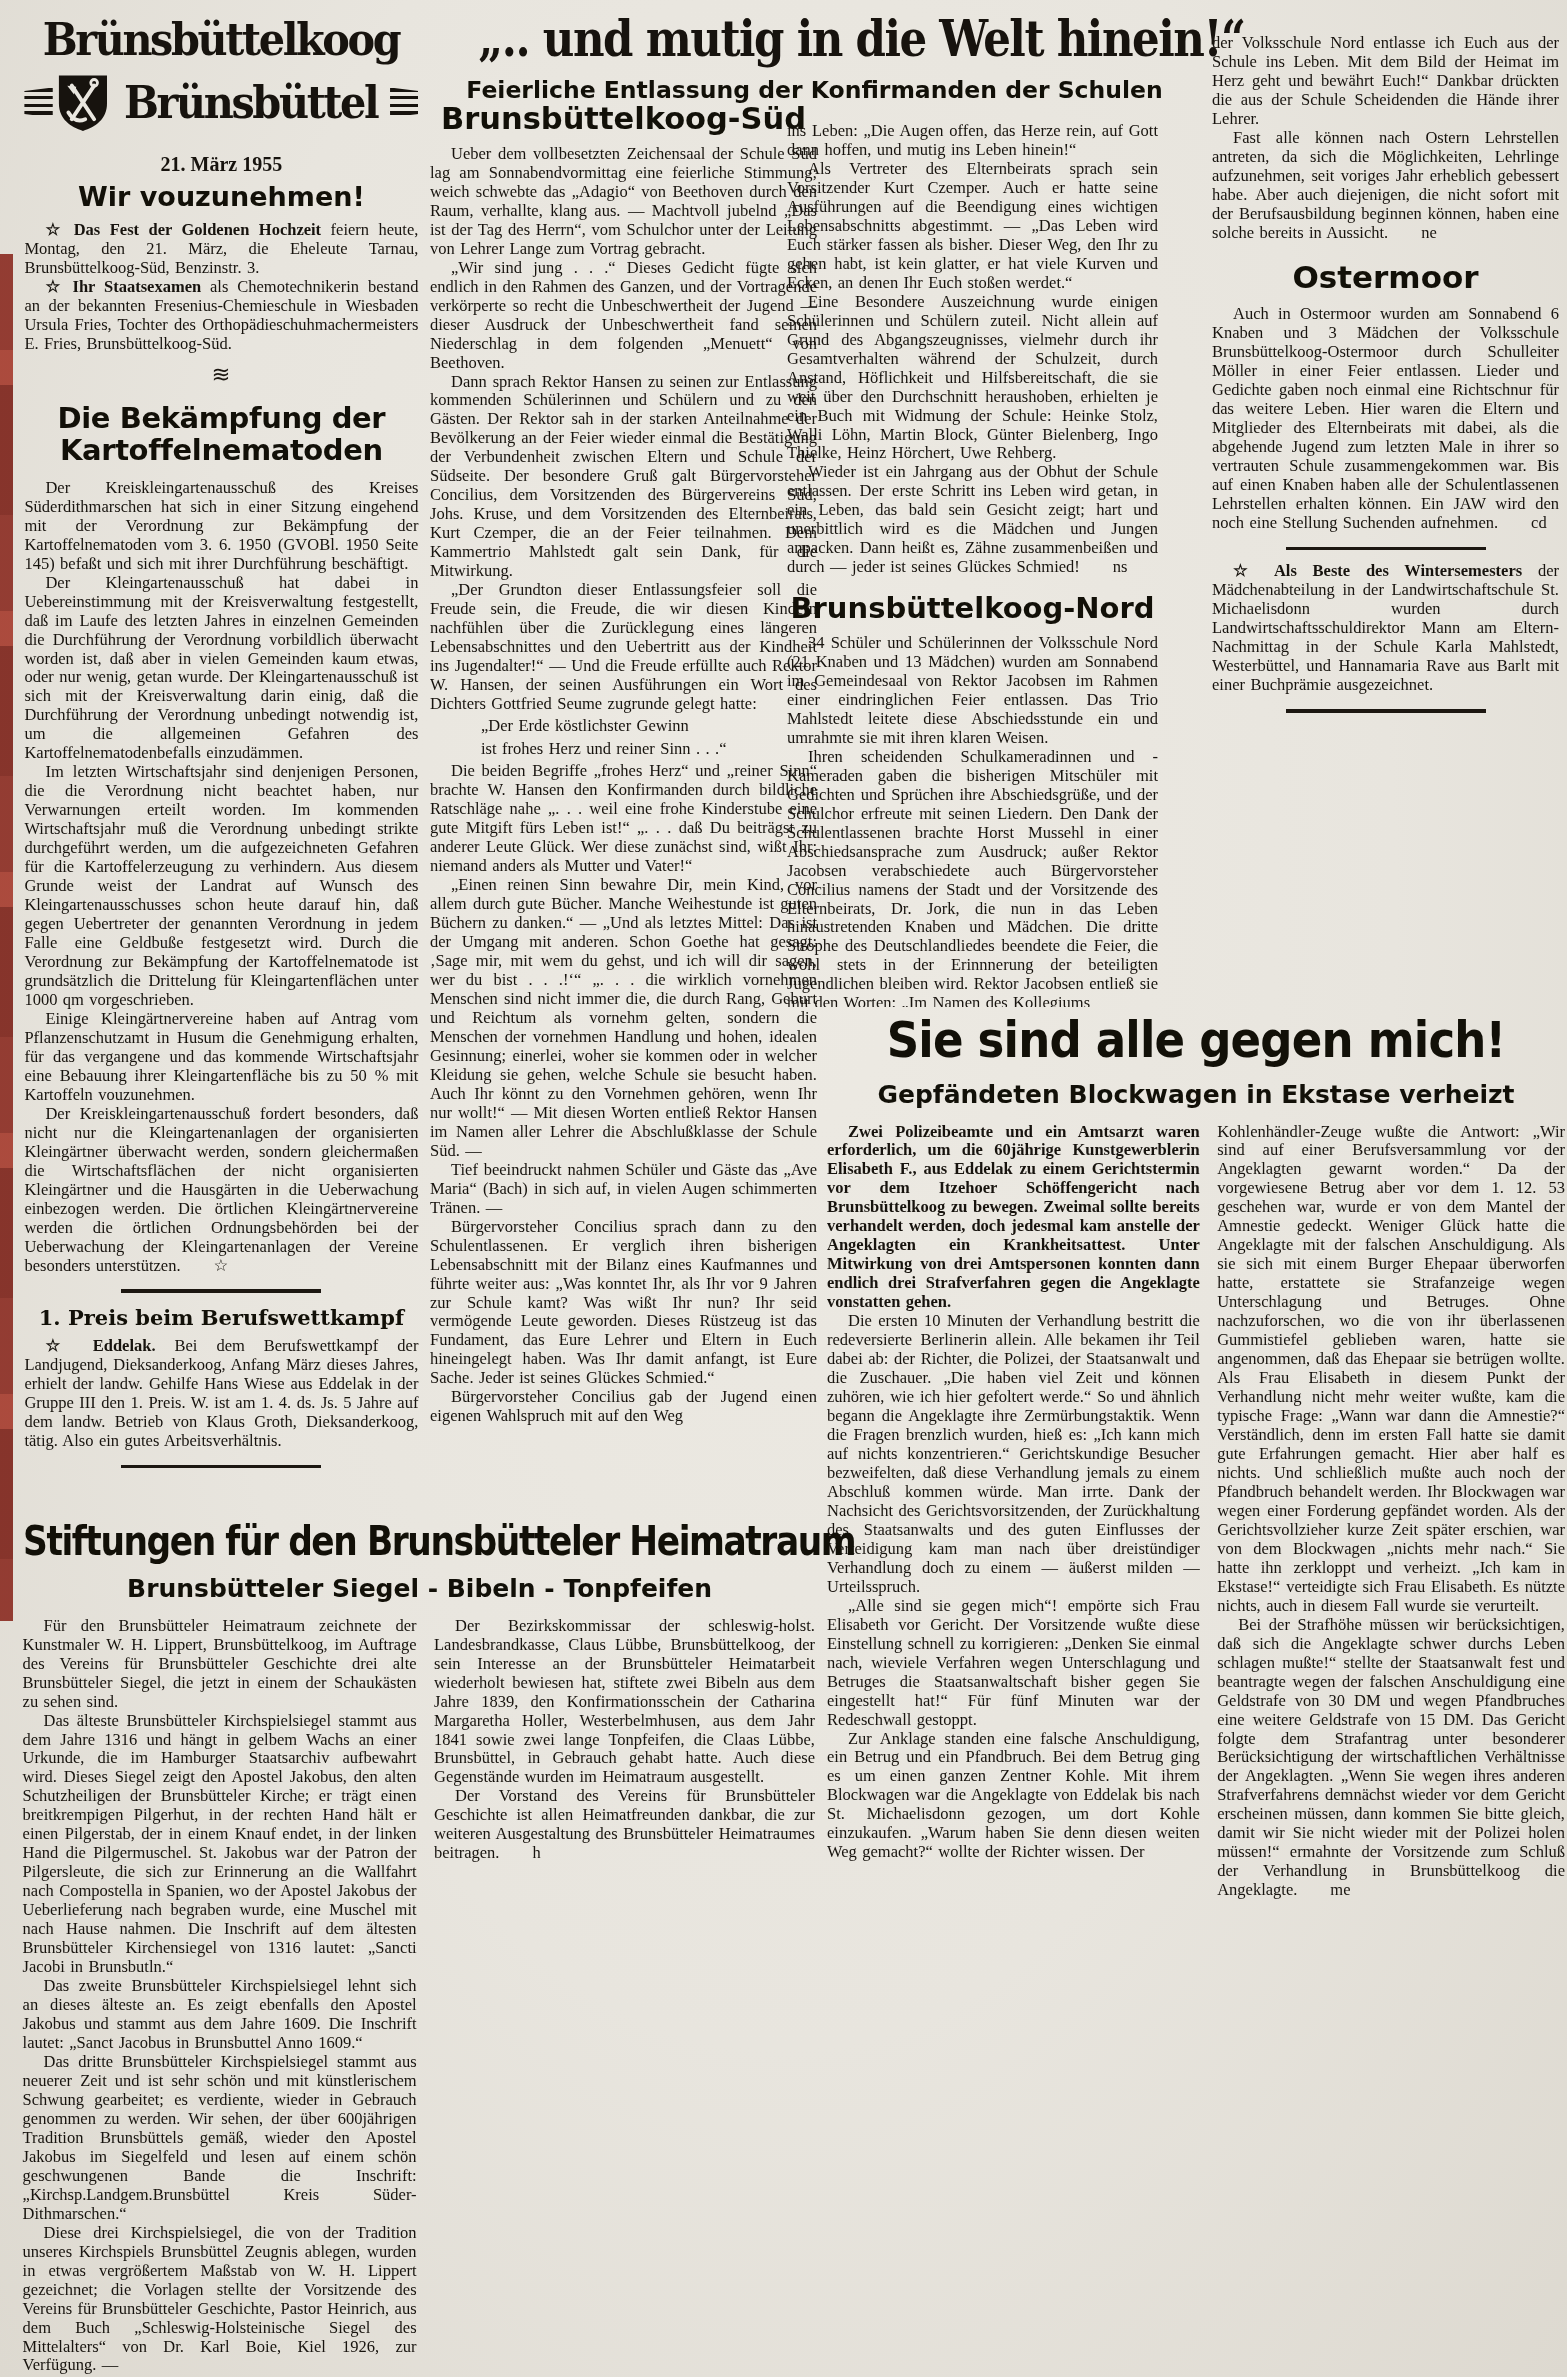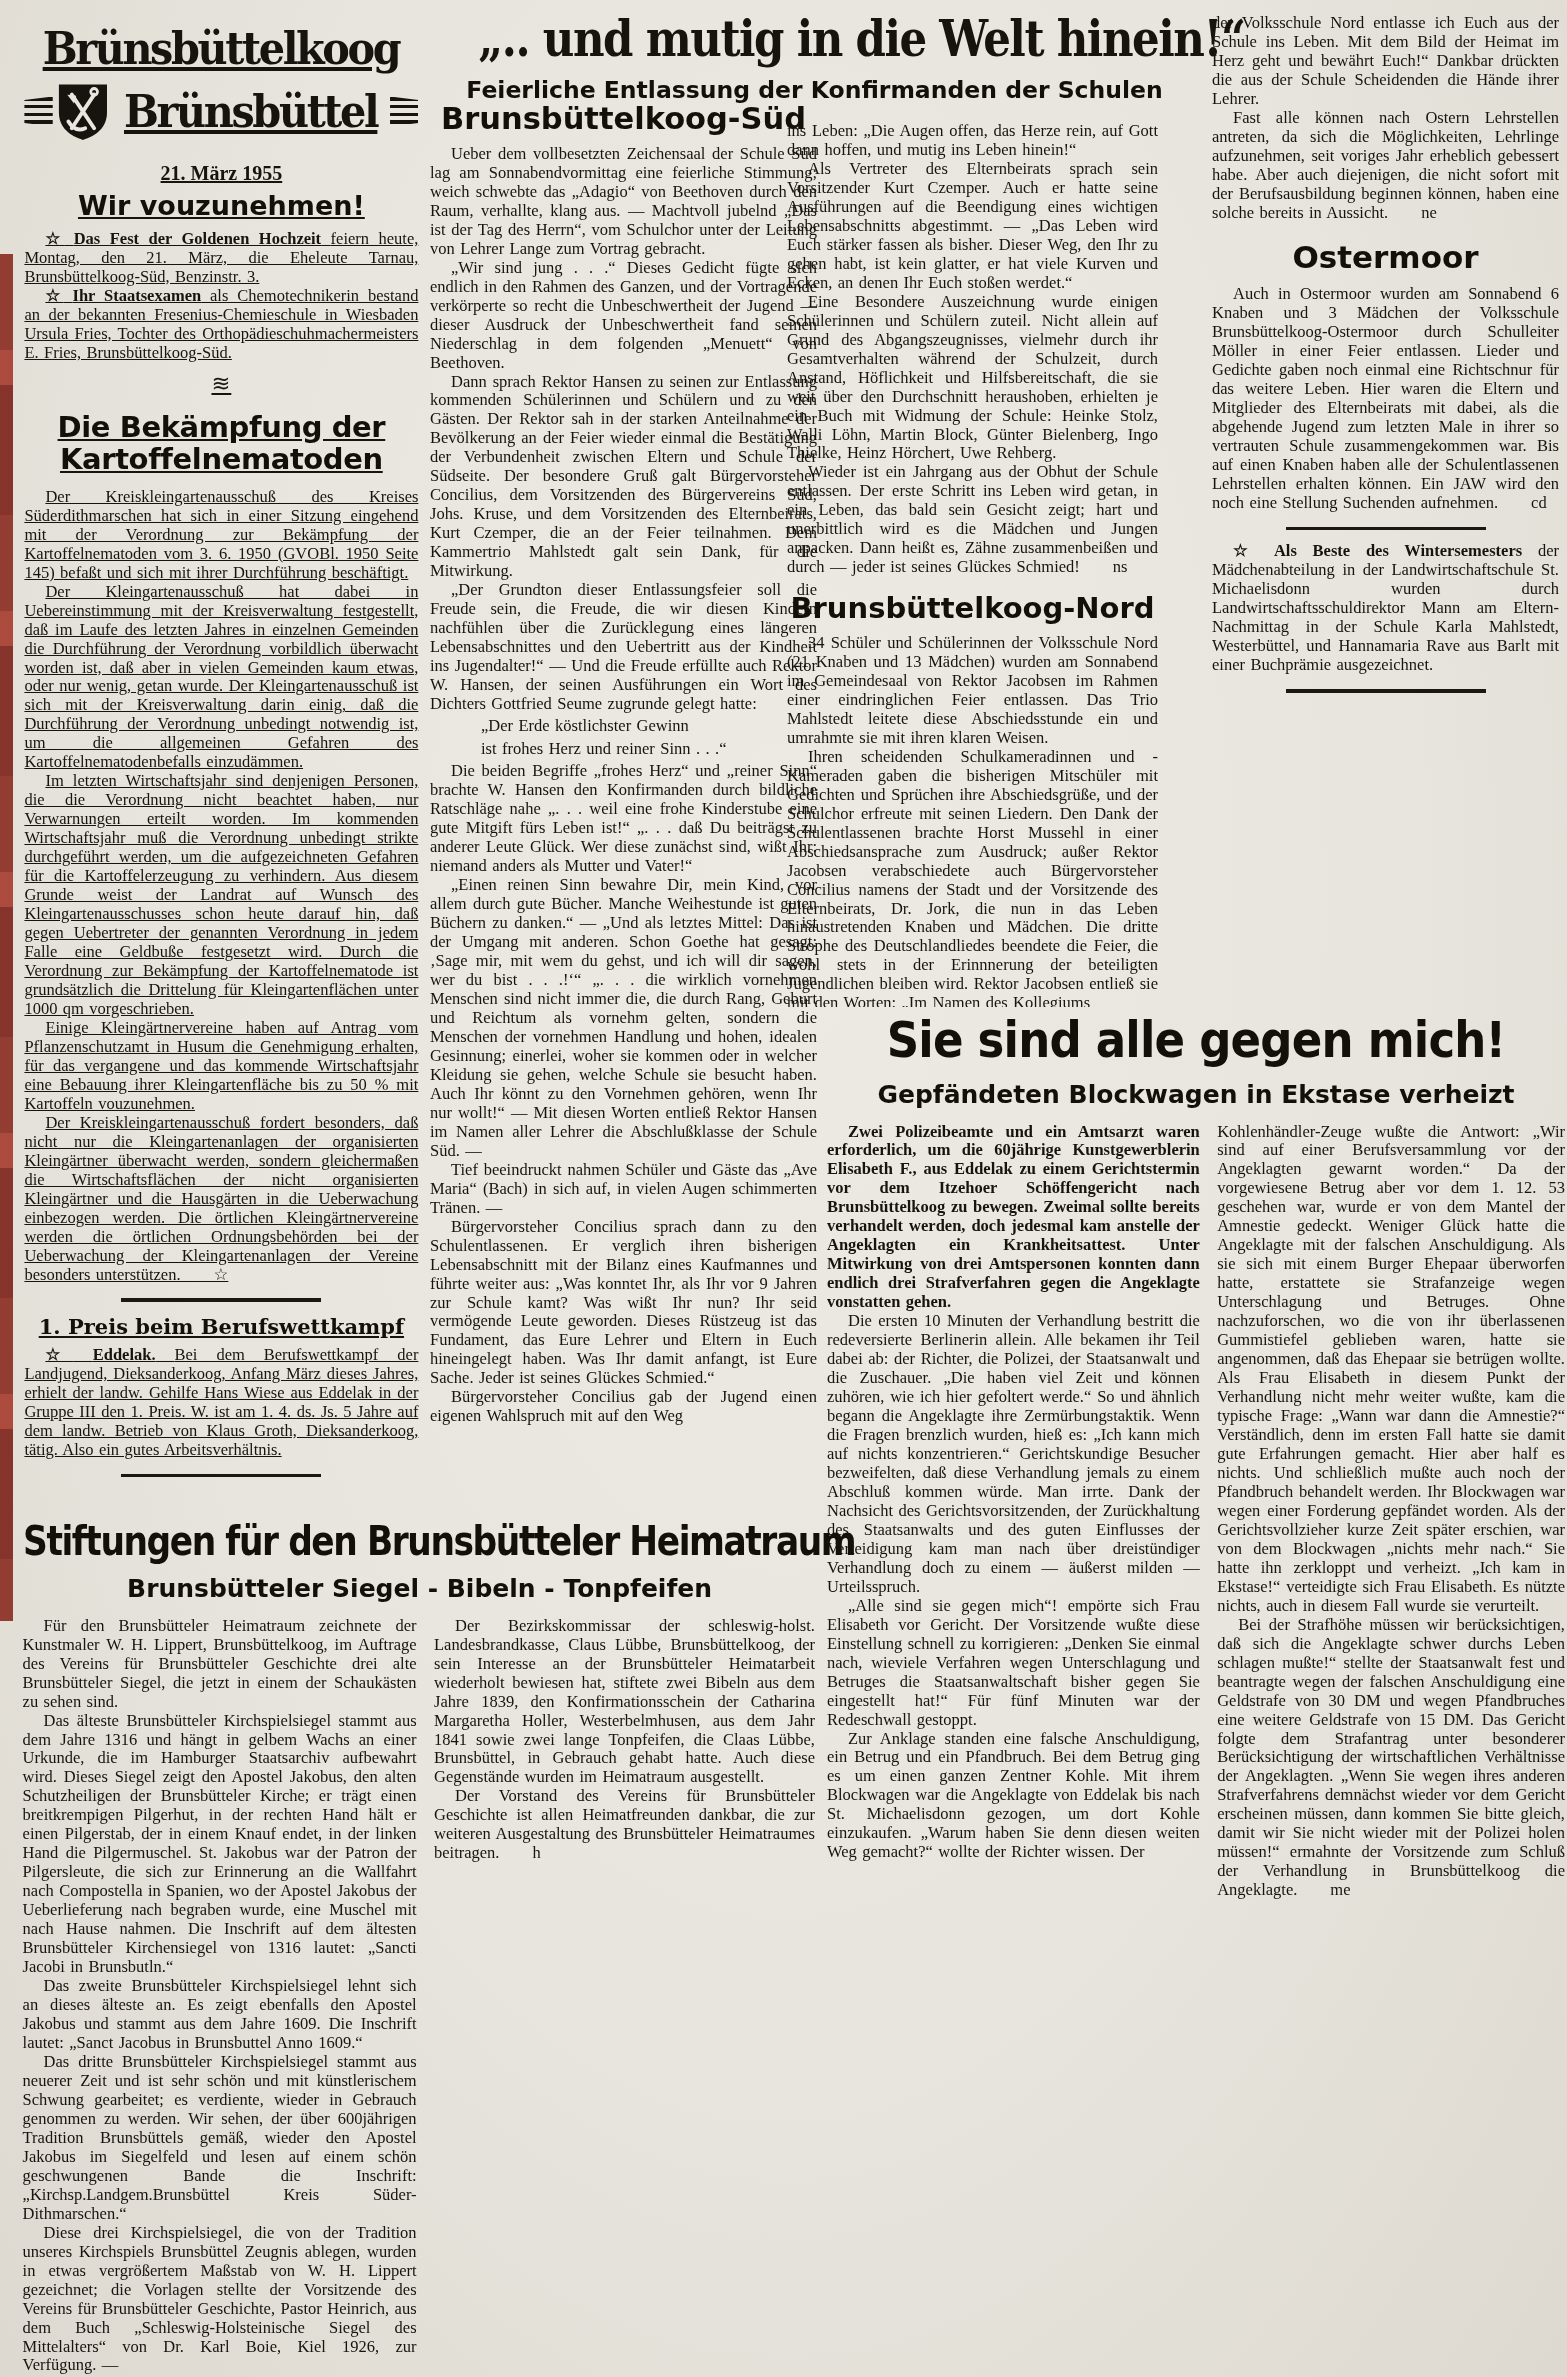--- a/index.html
+++ b/index.html
@@ -56,21 +56,21 @@
     background:repeating-linear-gradient(180deg,#8a2a20 0 96px,#a53a2c 96px 131px,#7c2118 131px 261px);}
   .crest{display:block;}
 </style>
 </head>
 <body>
 
 <div class="page">
 
   <div class="edge-artifact"></div>
 
-  <div class="abs bodytext" style="left:24.4px;top:15px;width:394px;text-decoration:underline;">
+  <div class="abs bodytext" style="left:24.4px;top:6px;width:394px;">
     <div>
       <div class="mast-title1">Brünsbüttelkoog</div>
       <div class="mast-row">
         <div class="flourish left"></div>
         <svg class="crest" width="73" height="80" viewBox="0 0 100 110">
           <path d="M7 6 h86 v50 c0 28 -21 42 -43 49 C28 98 7 84 7 56 Z" fill="#17130e"></path>
           <g stroke="#e9e6df" stroke-width="7" fill="none" stroke-linecap="round">
             <path d="M30 24 L70 84"></path>
             <path d="M70 24 L30 84"></path>
             <path d="M24 72 q12 20 30 12"></path>
@@ -129,21 +129,21 @@
     <p class="cont">ins Leben: „Die Augen offen, das Herze rein, auf Gott dann hoffen, und mutig ins Leben hinein!“</p>
     <p>Als Vertreter des Elternbeirats sprach sein Vorsitzender Kurt Czemper. Auch er hatte seine Ausführungen auf die Beendigung eines wichtigen Lebensabschnitts abgestimmt. — „Das Leben wird Euch stärker fassen als bisher. Dieser Weg, den Ihr zu gehen habt, ist kein glatter, er hat viele Kurven und Ecken, an denen Ihr Euch stoßen werdet.“</p>
     <p>Eine Besondere Auszeichnung wurde einigen Schülerinnen und Schülern zuteil. Nicht allein auf Grund des Abgangszeugnisses, vielmehr durch ihr Gesamtverhalten während der Schulzeit, durch Anstand, Höflichkeit und Hilfsbereitschaft, die sie weit über den Durchschnitt heraushoben, erhielten je ein Buch mit Widmung der Schule: Heinke Stolz, Walli Löhn, Martin Block, Günter Bielenberg, Ingo Thielke, Heinz Hörchert, Uwe Rehberg.</p>
     <p>Wieder ist ein Jahrgang aus der Obhut der Schule entlassen. Der erste Schritt ins Leben wird getan, in ein Leben, das bald sein Gesicht zeigt; hart und unerbittlich wird es die Mädchen und Jungen anpacken. Dann heißt es, Zähne zusammenbeißen und durch — jeder ist seines Glückes Schmied!  ns</p>
     <h3 class="h-sans" id="nord-head">Brunsbüttelkoog-Nord</h3>
     <p>34 Schüler und Schülerinnen der Volksschule Nord (21 Knaben und 13 Mädchen) wurden am Sonnabend im Gemeindesaal von Rektor Jacobsen im Rahmen einer eindringlichen Feier entlassen. Das Trio Mahlstedt leitete diese Abschiedsstunde ein und umrahmte sie mit ihren klaren Weisen.</p>
     <p>Ihren scheidenden Schulkameradinnen und -Kameraden gaben die bisherigen Mitschüler mit Gedichten und Sprüchen ihre Abschiedsgrüße, und der Schulchor erfreute mit seinen Liedern. Den Dank der Schulentlassenen brachte Horst Mussehl in einer Abschiedsansprache zum Ausdruck; außer Rektor Jacobsen verabschiedete auch Bürgervorsteher Concilius namens der Stadt und der Vorsitzende des Elternbeirats, Dr. Jork, die nun in das Leben hinaustretenden Knaben und Mädchen. Die dritte Strophe des Deutschlandliedes beendete die Feier, die wohl stets in der Erinnnerung der beteiligten Jugendlichen bleiben wird. Rektor Jacobsen entließ sie mit den Worten: „Im Namen des Kollegiums</p>
   </div>
 
   <div class="abs bodytext" style="left:1212px;top:12.2px;width:347px;">
-    <p class="cont" style="margin-top:2px;">der Volksschule Nord entlasse ich Euch aus der Schule ins Leben. Mit dem Bild der Heimat im Herz geht und bewährt Euch!“ Dankbar drückten die aus der Schule Scheidenden die Hände ihrer Lehrer.</p>
+    <p class="cont" style="margin-top:22px;">der Volksschule Nord entlasse ich Euch aus der Schule ins Leben. Mit dem Bild der Heimat im Herz geht und bewährt Euch!“ Dankbar drückten die aus der Schule Scheidenden die Hände ihrer Lehrer.</p>
     <p>Fast alle können nach Ostern Lehrstellen antreten, da sich die Möglichkeiten, Lehrlinge aufzunehmen, seit voriges Jahr erheblich gebessert habe. Aber auch diejenigen, die nicht sofort mit der Berufsausbildung beginnen können, haben eine solche bereits in Aussicht.  ne</p>
     <h3 class="h-sans" id="oster-head">Ostermoor</h3>
     <p>Auch in Ostermoor wurden am Sonnabend 6 Knaben und 3 Mädchen der Volksschule Brunsbüttelkoog-Ostermoor durch Schulleiter Möller in einer Feier entlassen. Lieder und Gedichte gaben noch einmal eine Richtschnur für das weitere Leben. Hier waren die Eltern und Mitglieder des Elternbeirats mit dabei, als die abgehende Jugend zum letzten Male in ihrer so vertrauten Schule zusammengekommen war. Bis auf einen Knaben haben alle der Schulentlassenen Lehrstellen erhalten können. Ein JAW wird den noch eine Stellung Suchenden aufnehmen.  cd</p>
     <div class="rule"></div>
     <p><span class="star">☆</span> <span class="lead">Als Beste des Wintersemesters</span> <span>der Mädchenabteilung in der Landwirtschaftschule St. Michaelisdonn wurden durch Landwirtschaftsschuldirektor Mann am Eltern-Nachmittag in der Schule Karla Mahlstedt, Westerbüttel, und Hannamaria Rave aus Barlt mit einer Buchprämie ausgezeichnet.</span></p>
     <div class="rule"></div>
   </div>
 
   <div class="abs" style="left:827px;top:1012px;width:738px;">
     <h1 class="h-sans sie-headline">Sie sind alle gegen mich!</h1>

